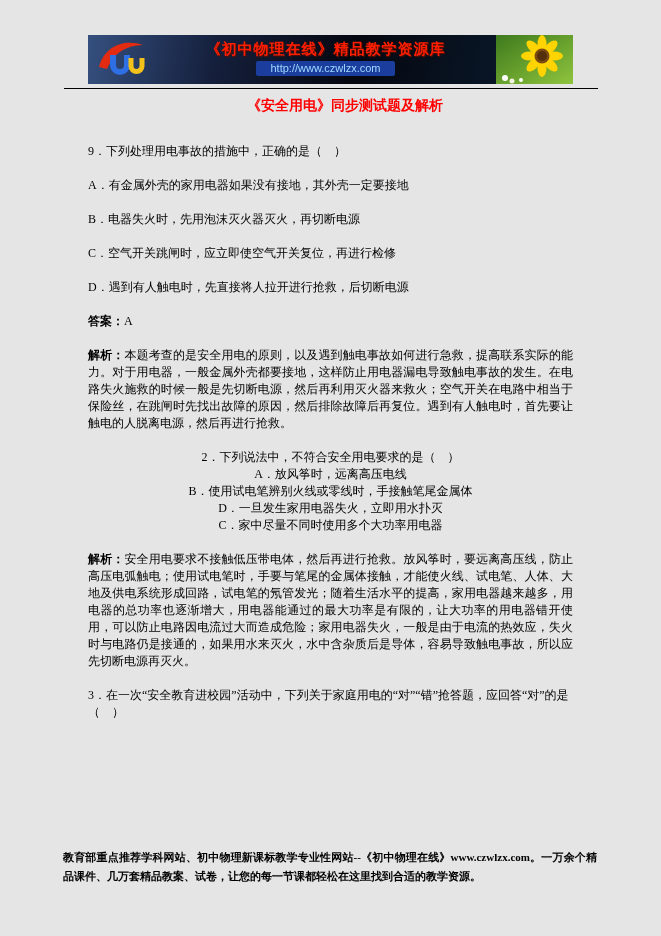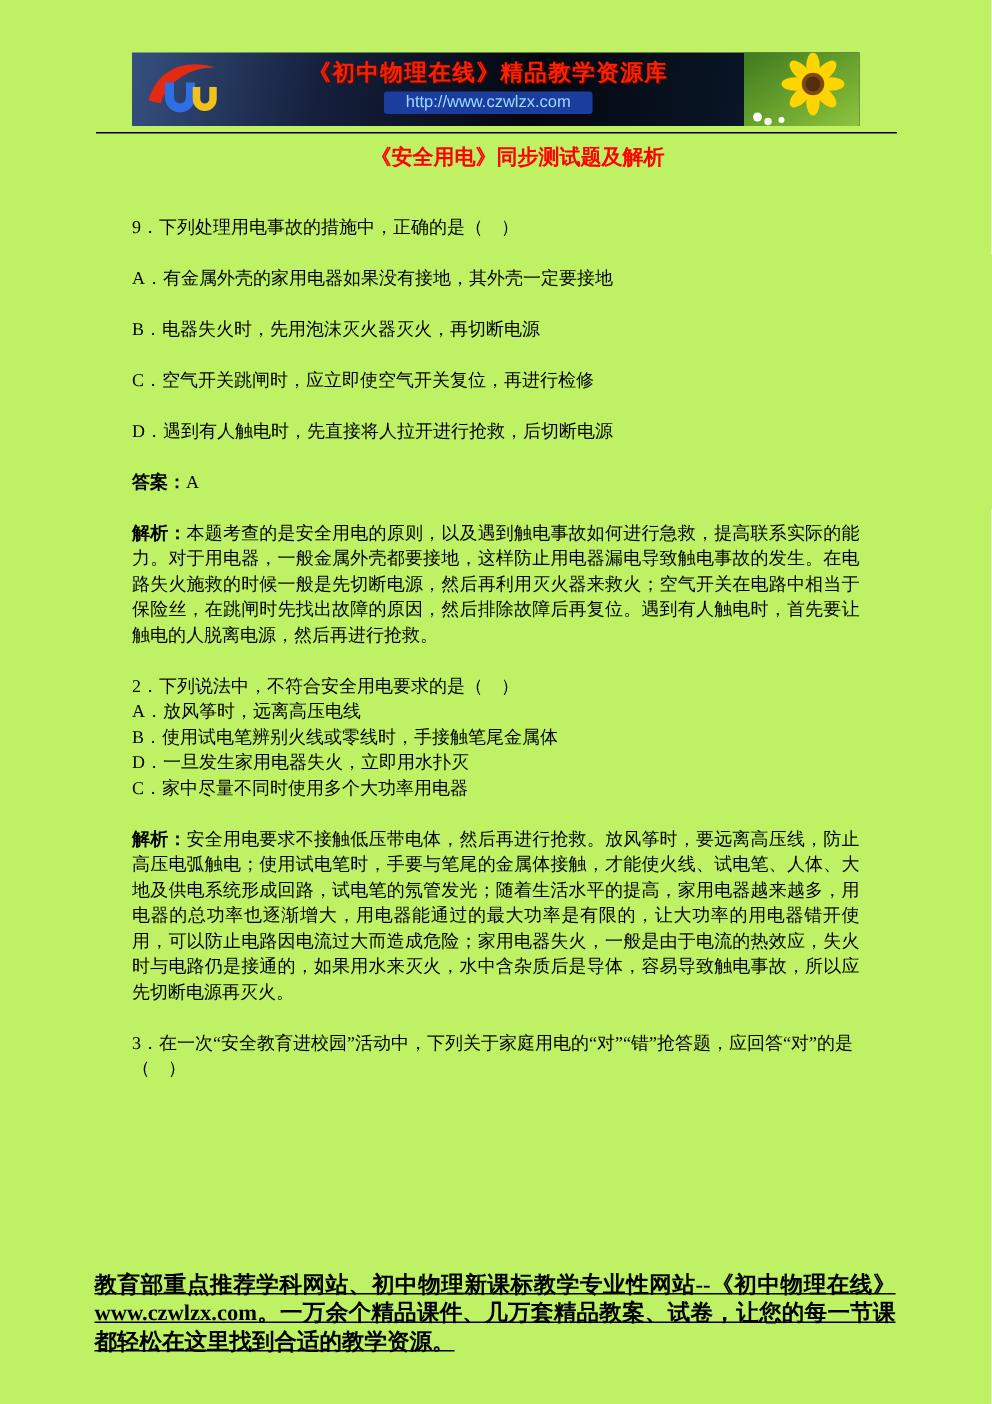--- a/index.html
+++ b/index.html
@@ -1,21 +1,21 @@
 <!DOCTYPE html>
 <html><head>
 <meta charset="utf-8">
 <style>
   * { box-sizing: border-box; }
   html, body { margin: 0; padding: 0; background: #ffffff; }
   .page {
     position: relative;
     width: 661px;
     height: 936px;
-    background: #bef264;
+    background: #e5e5e5;
     overflow: hidden;
     font-family: "Liberation Serif", "DejaVu Serif", serif;
     color: #000000;
   }
   
   .banner {
     position: relative;
     width: 485px;
     height: 49px;
     margin: 35px auto 0;
@@ -58,33 +58,32 @@
   
   .content {
     width: 485px;
     margin: 28px auto 0;
     font-size: 12px;
     line-height: 17px;
   }
   .content p { margin: 0 0 17px; }
   .section-heading { font-weight: bold; font-size: 13px; }
   .options-tight { margin: 0 0 17px; }
-  .options-tight p { margin: 0; }
+  .options-tight p { margin: 0; text-align: center; }
   .label-bold { font-weight: bold; }
   .analysis { text-align: justify; }
   
   .footer {
     position: absolute;
     left: 63px;
     top: 848px;
     width: 534px;
-    font-size: 15px;
+    font-size: 11px;
     line-height: 19px;
     font-weight: bold;
-    text-decoration: underline;
     text-align: justify;
   }
 </style>
 </head>
 <body>
 
 <div class="page">
 
   <div class="banner">
     <svg class="banner-logo" viewBox="0 0 68 45">

